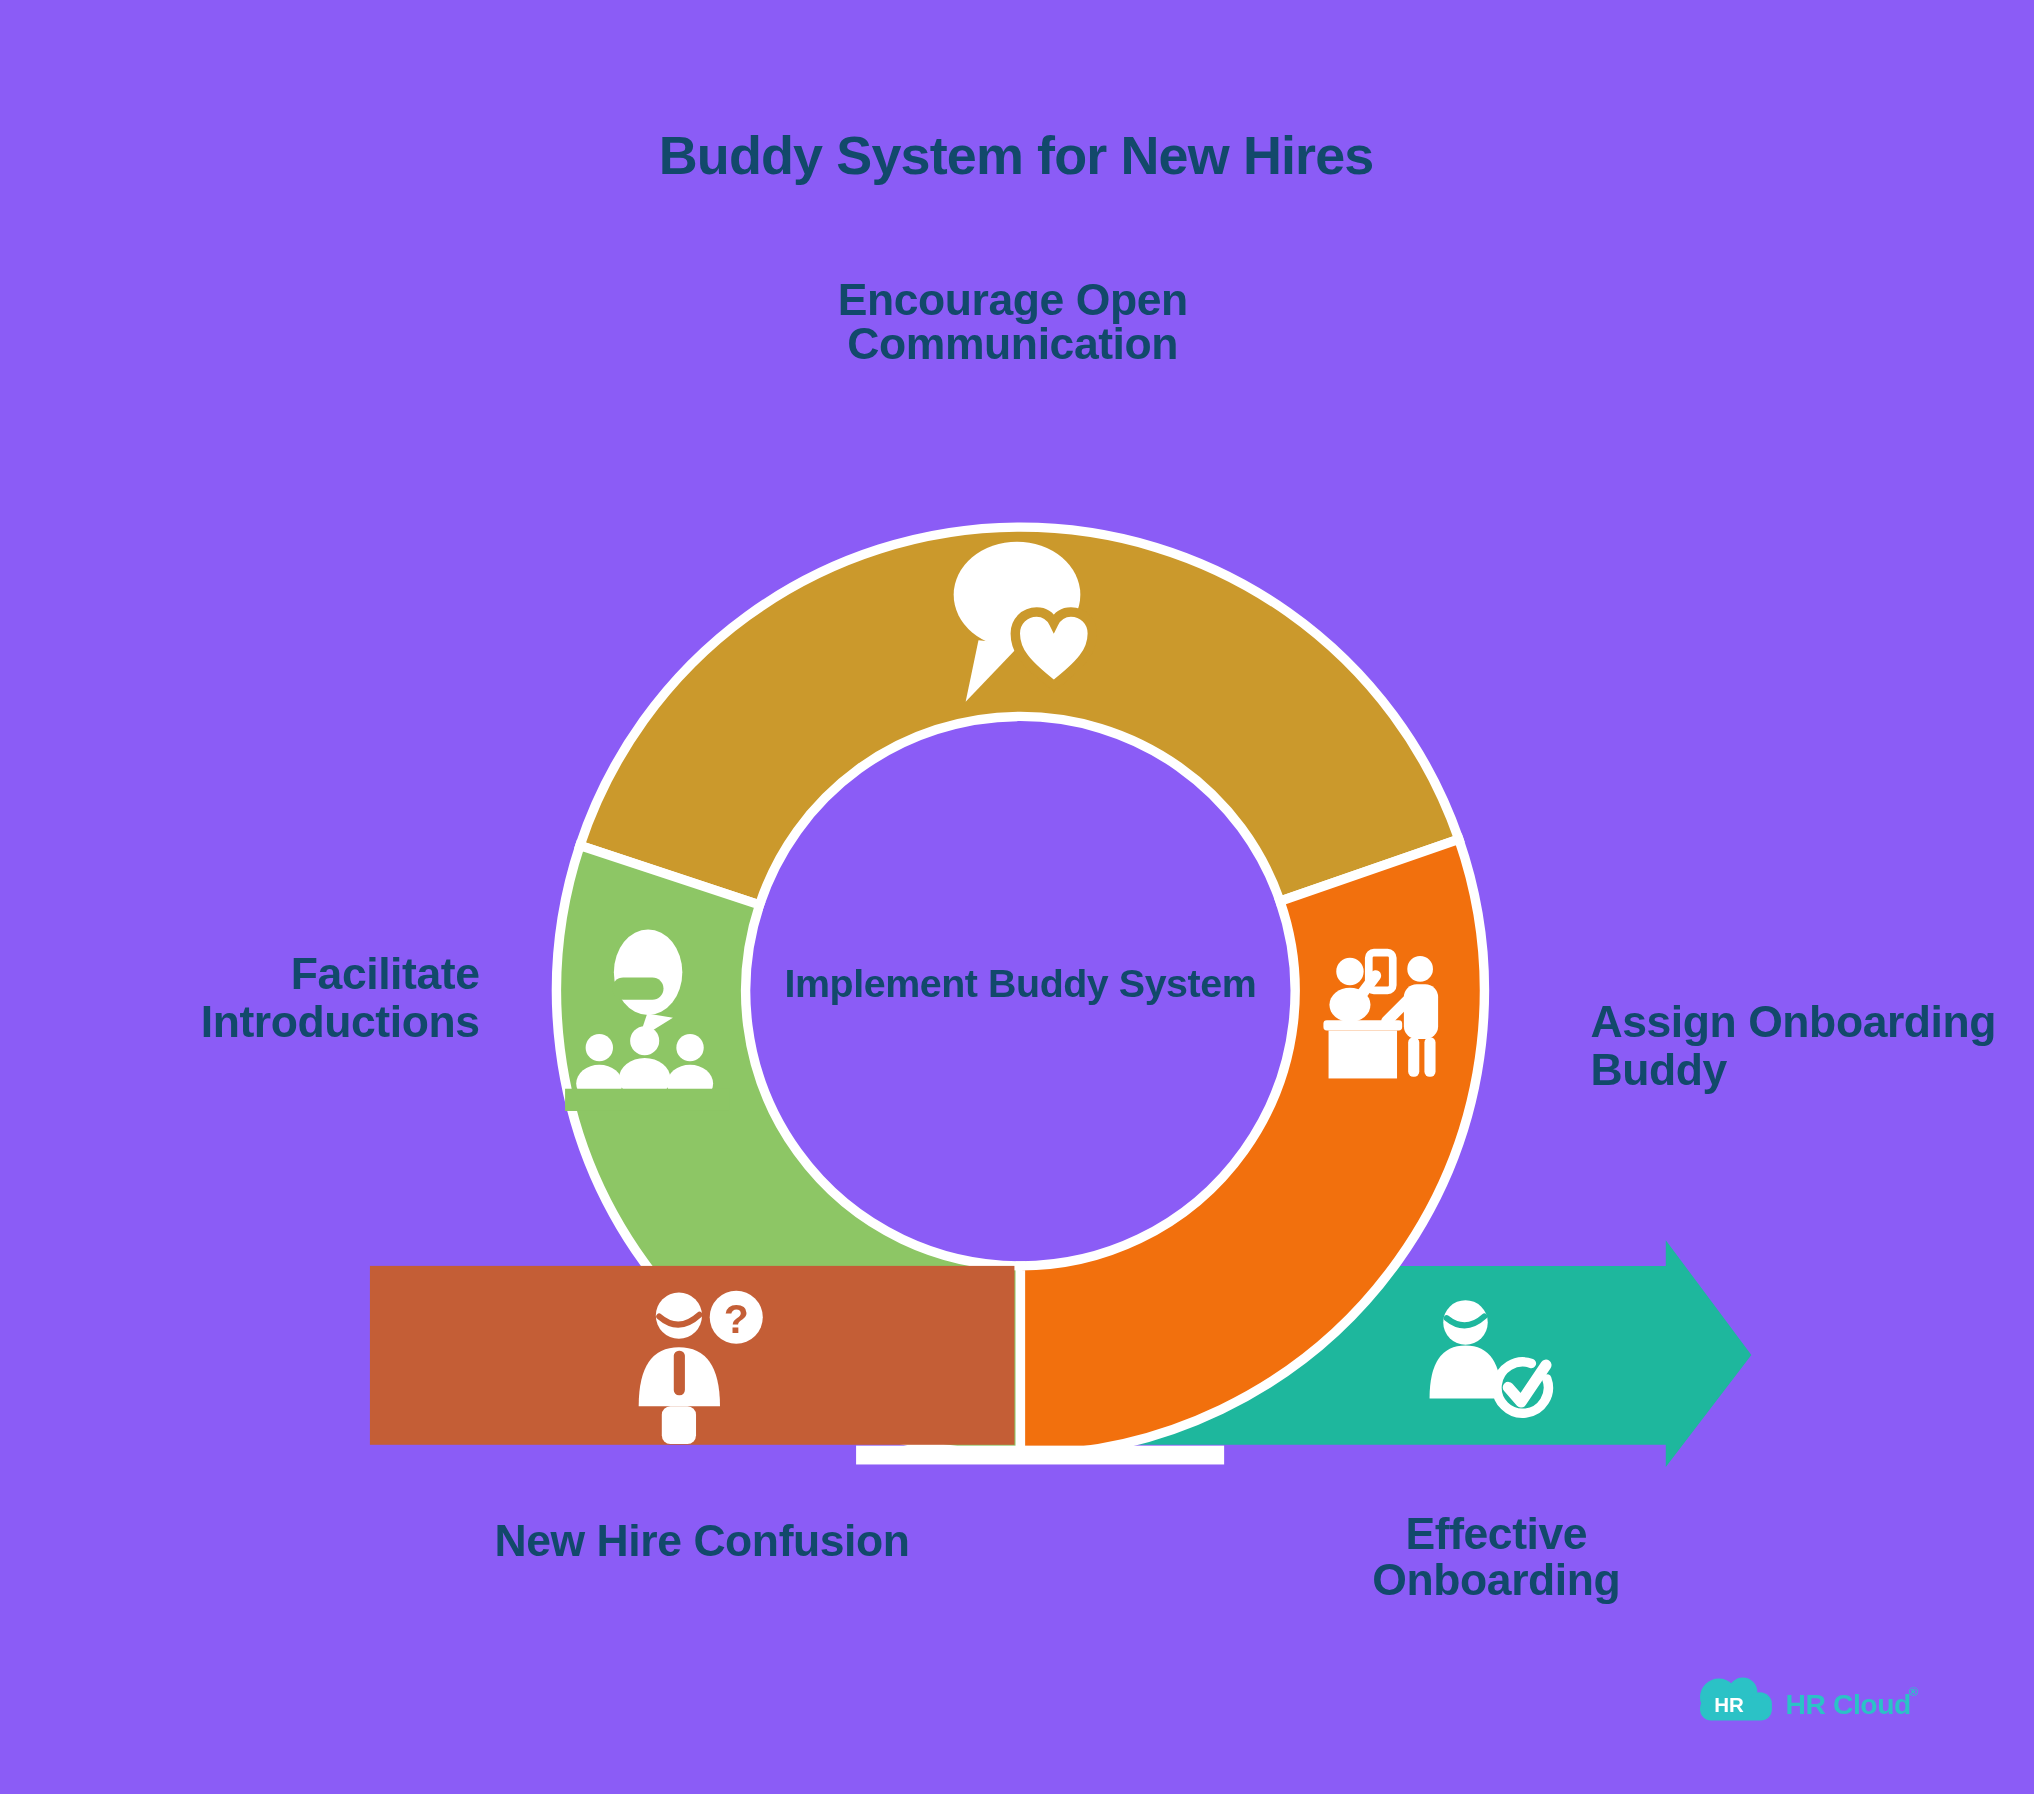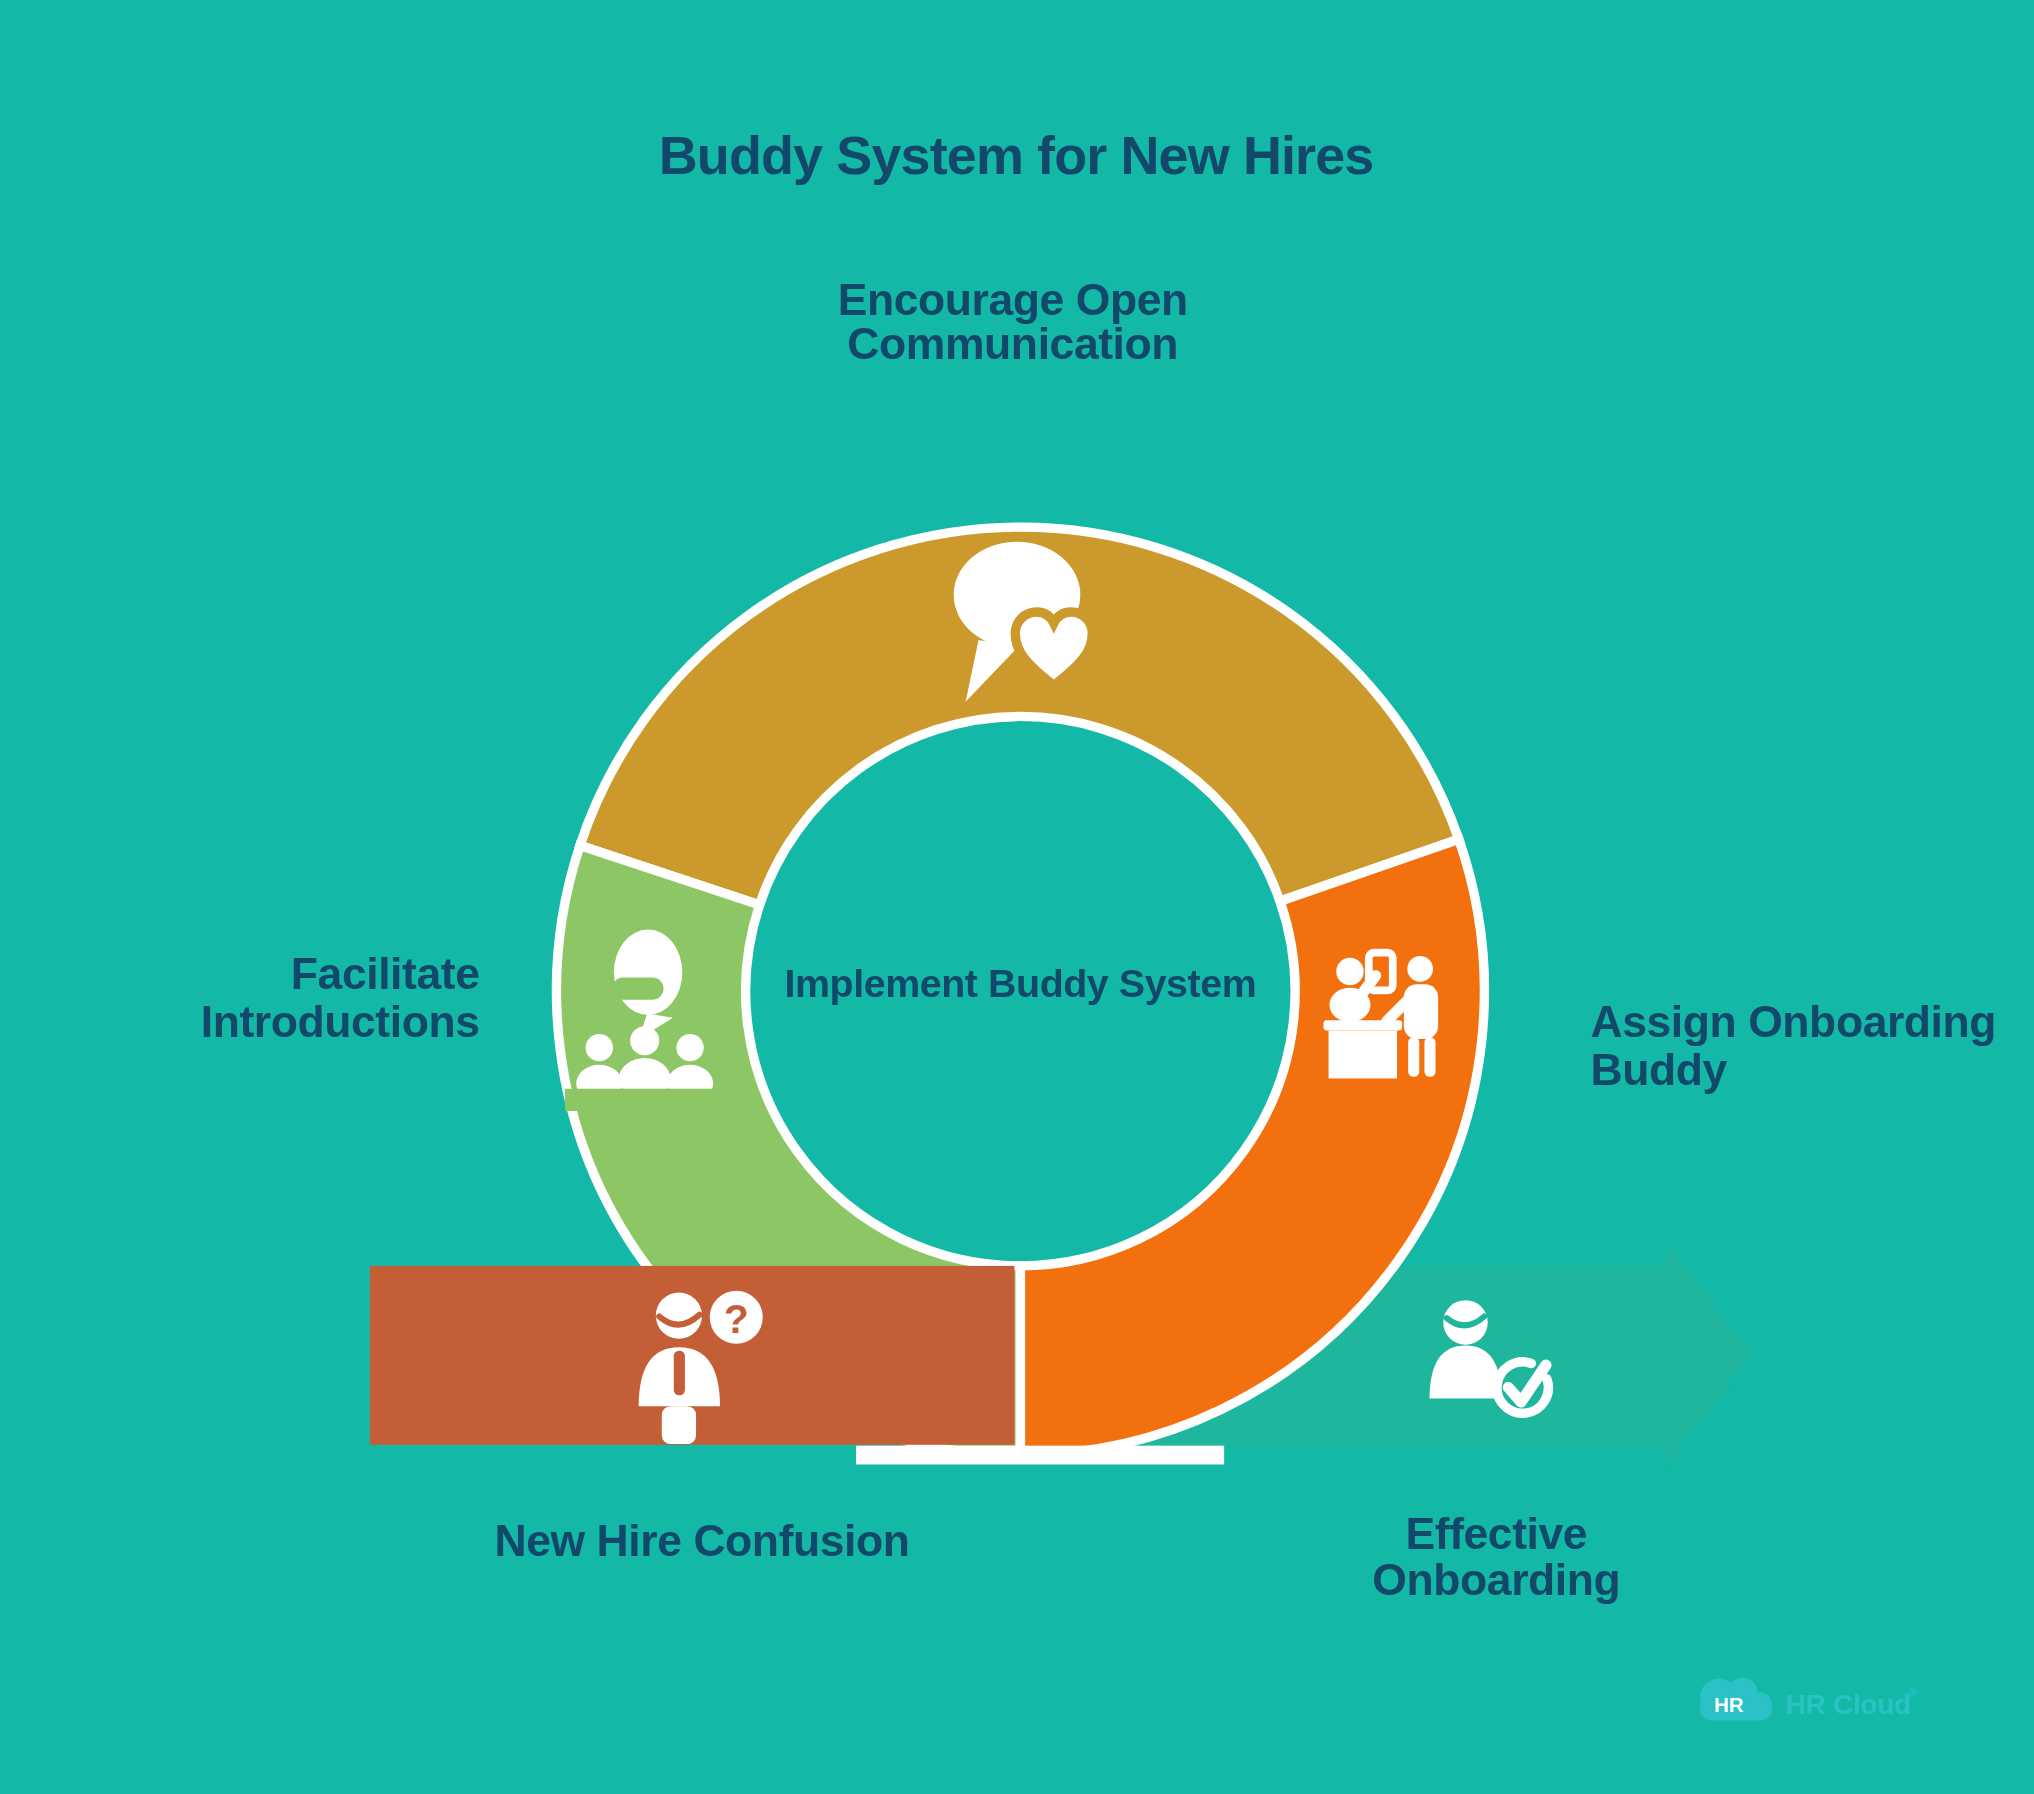--- a/index.html
+++ b/index.html
@@ -1,16 +1,16 @@
 <!DOCTYPE html>
 <html style="font-size:13.7px"><head>
 <meta charset="utf-8">
 <style>
   html,body{margin:0;padding:0;background:#ffffff;}
-  .canvas{position:relative;width:2034px;height:1794px;background:#14b8a6;overflow:hidden;
+  .canvas{position:relative;width:2034px;height:1794px;background:#8b5cf6;overflow:hidden;
           font-family:"Liberation Sans",sans-serif;}
   svg{position:absolute;left:0;top:0;}
   text{font-family:"Liberation Sans",sans-serif;font-weight:700;}
   .t-title{font-size:63px;letter-spacing:-1px;}
   .t-label{font-size:52px;letter-spacing:-0.5px;}
   .t-center{font-size:46px;letter-spacing:-0.5px;}
   .t-q{font-size:48px;}
   .t-badge{font-size:24px;}
   .t-brand{font-size:33px;letter-spacing:-0.5px;}
   .t-reg{font-size:15px;}

